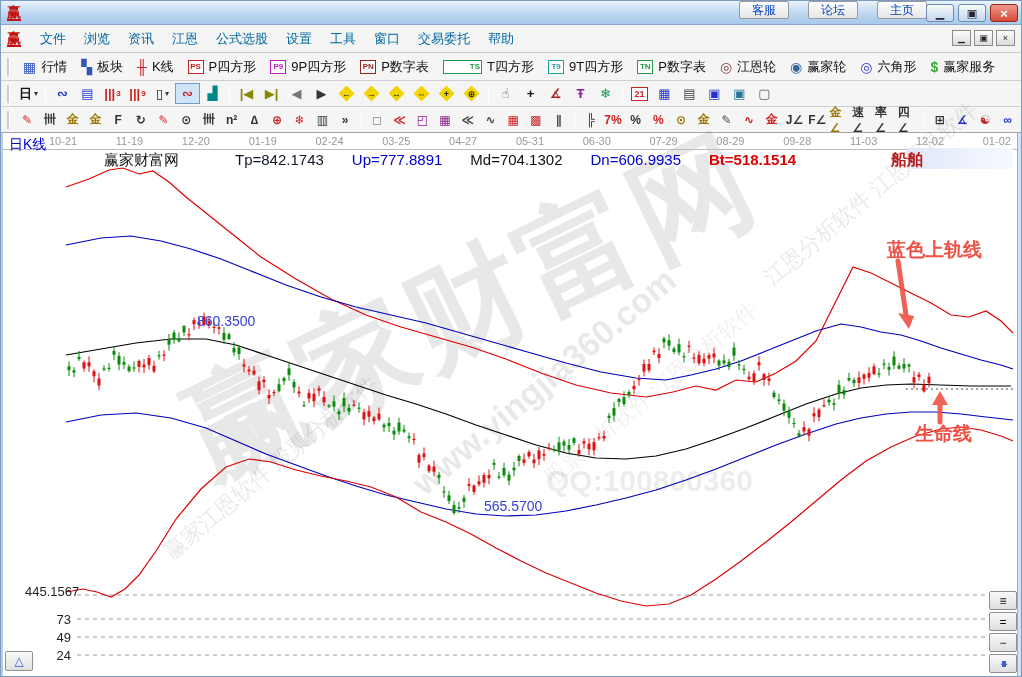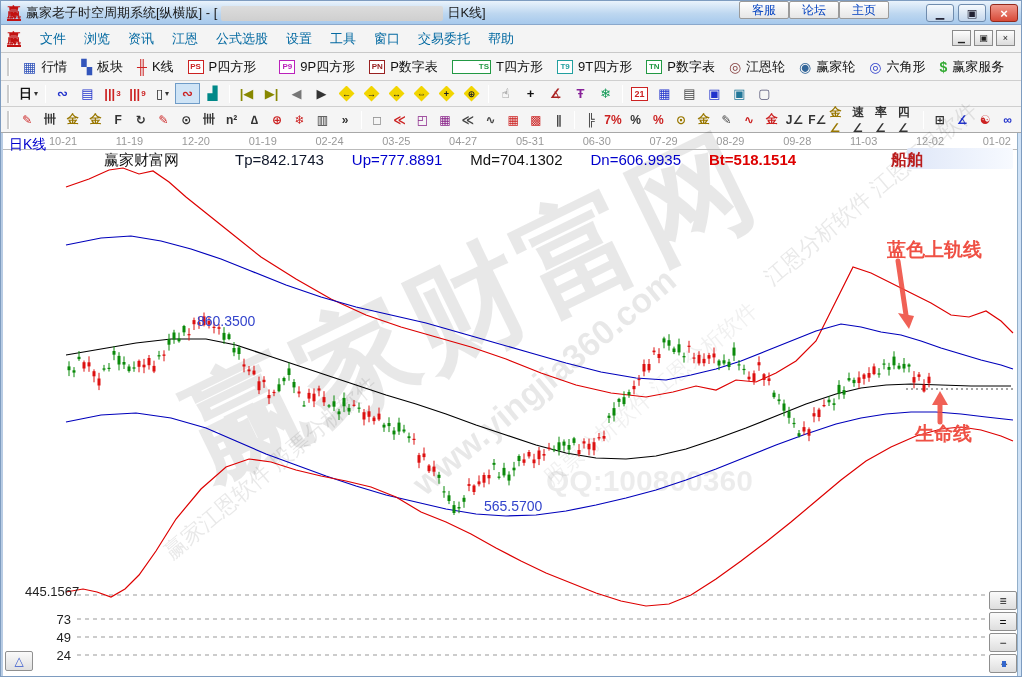--- a/index.html
+++ b/index.html
@@ -3,21 +3,21 @@
 <meta charset="utf-8">
 <style>
 *{box-sizing:border-box;margin:0;padding:0}
 html,body{width:1022px;height:677px}
 body{position:relative;font-family:"Liberation Sans","DejaVu Sans",sans-serif;background:#fff;overflow:hidden;border:1px solid #7e9cc0}
 
 #titlebar{position:absolute;left:0;top:0;width:1022px;height:24px;background:linear-gradient(#eaf3fc,#bdd7f0 55%,#a7c9ec);border-bottom:1px solid #8aa8cc;display:flex;align-items:center;padding:0 4px;font-size:13px;color:#1a1a1a}
 #app-logo{color:#c21010;font-weight:bold;font-size:14px;margin:0 5px 0 2px;border-bottom:2px solid #c21010;line-height:14px}
 .title-text{white-space:nowrap}
 .censor{display:inline-block;width:222px;height:15px;background:linear-gradient(#dcdcdc,#cfcfcf);border-radius:2px;vertical-align:middle;margin:0 4px}
-#tb-links{position:absolute;left:738px;top:0;display:flex;gap:0}
+#tb-links{position:absolute;left:738px;top:0;display:flex;gap:19px}
 .tb-link{width:50px;height:18px;background:linear-gradient(#ffffff,#e6e6e6);border:1px solid #9a9a9a;border-radius:2px;color:#0040c0;font-size:12px;display:flex;align-items:center;justify-content:center;cursor:default}
 #winbtns{position:absolute;right:5px;top:3px;display:flex;gap:4px}
 .winbtn{width:28px;height:18px;border:1px solid #6f8cae;border-radius:3px;background:linear-gradient(#f6fafd,#c3d6ec);display:flex;align-items:center;justify-content:center;font-size:11px;color:#223;line-height:1}
 .winbtn.close{background:linear-gradient(#f0998c,#d84a38);border-color:#932a1c;color:#fff;font-weight:bold;font-size:13px}
 
 #menubar{position:absolute;left:0;top:24px;width:1022px;height:28px;background:#f4f4f4;border-bottom:1px solid #c9c9c9;display:flex;align-items:center;padding:0 6px;font-size:13px}
 #menu-logo{color:#c21010;font-weight:bold;font-size:14px;margin-right:10px;border-bottom:2px solid #c21010;line-height:14px}
 .menu-item{padding:4px 9px;color:#0369a1;cursor:default}
 #mdi-btns{position:absolute;right:8px;top:5px;display:flex;gap:3px}
 .mdibtn{width:19px;height:16px;background:linear-gradient(#fdfdfd,#dcdcdc);border:1px solid #8b8b8b;display:flex;align-items:center;justify-content:center;font-size:9px;color:#222}
@@ -69,21 +69,20 @@
 #corner-tri{position:absolute;left:4px;top:650px;width:28px;height:20px;background:linear-gradient(#fafafa,#e0e0e0);border:1px solid #909090;border-radius:2px;color:#3355cc;font-size:12px;display:flex;align-items:center;justify-content:center;z-index:7}
 #zoom-col{position:absolute;left:988px;top:590px;width:28px;z-index:7;display:flex;flex-direction:column;gap:2px}
 .zbtn{width:28px;height:19px;background:linear-gradient(#fafafa,#dedede);border:1px solid #8f8f8f;border-radius:2px;display:flex;align-items:center;justify-content:center;font-size:12px;color:#111;line-height:1}
 .zbtn .dot{width:4px;height:6px;background:#3366cc;margin-left:-6px}
 </style>
 </head>
 <body>
 
 <div id="titlebar">
   <span id="app-logo">赢</span>
-  <span class="title-text"><span>赢家老子时空周期系统[纵横版] - [</span><span class="censor"></span><span>日K线]</span></span>
   <span id="tb-links">
       <span class="tb-link">客服</span>
       <span class="tb-link">论坛</span>
       <span class="tb-link">主页</span>
     </span>
   <span id="winbtns">
     <span class="winbtn">▁</span>
     <span class="winbtn">▣</span>
     <span class="winbtn close">×</span>
   </span>
@@ -122,21 +121,21 @@
     </div>
     <div class="tb1-item">
       <span class="t-ico" style="color: rgb(204, 34, 34);">╫</span>
       <span class="t-lbl">K线</span>
     </div>
     <div class="tb1-item">
       <span class="badge" style="color: rgb(204, 34, 34);">PS</span>
       <span class="t-lbl">P四方形</span>
     </div>
     <div class="tb1-item">
-      <span class="badge" style="color: rgb(187, 34, 187); margin-left: 9px;">P9</span>
+      <span class="badge" style="color: rgb(187, 34, 187);">P9</span>
       <span class="t-lbl">9P四方形</span>
     </div>
     <div class="tb1-item">
       <span class="badge" style="color: rgb(153, 34, 34);">PN</span>
       <span class="t-lbl">P数字表</span>
     </div>
     <div class="tb1-item">
       <span class="badge" style="color: rgb(34, 153, 68); padding-left: 26px;">TS</span>
       <span class="t-lbl">T四方形</span>
     </div>

